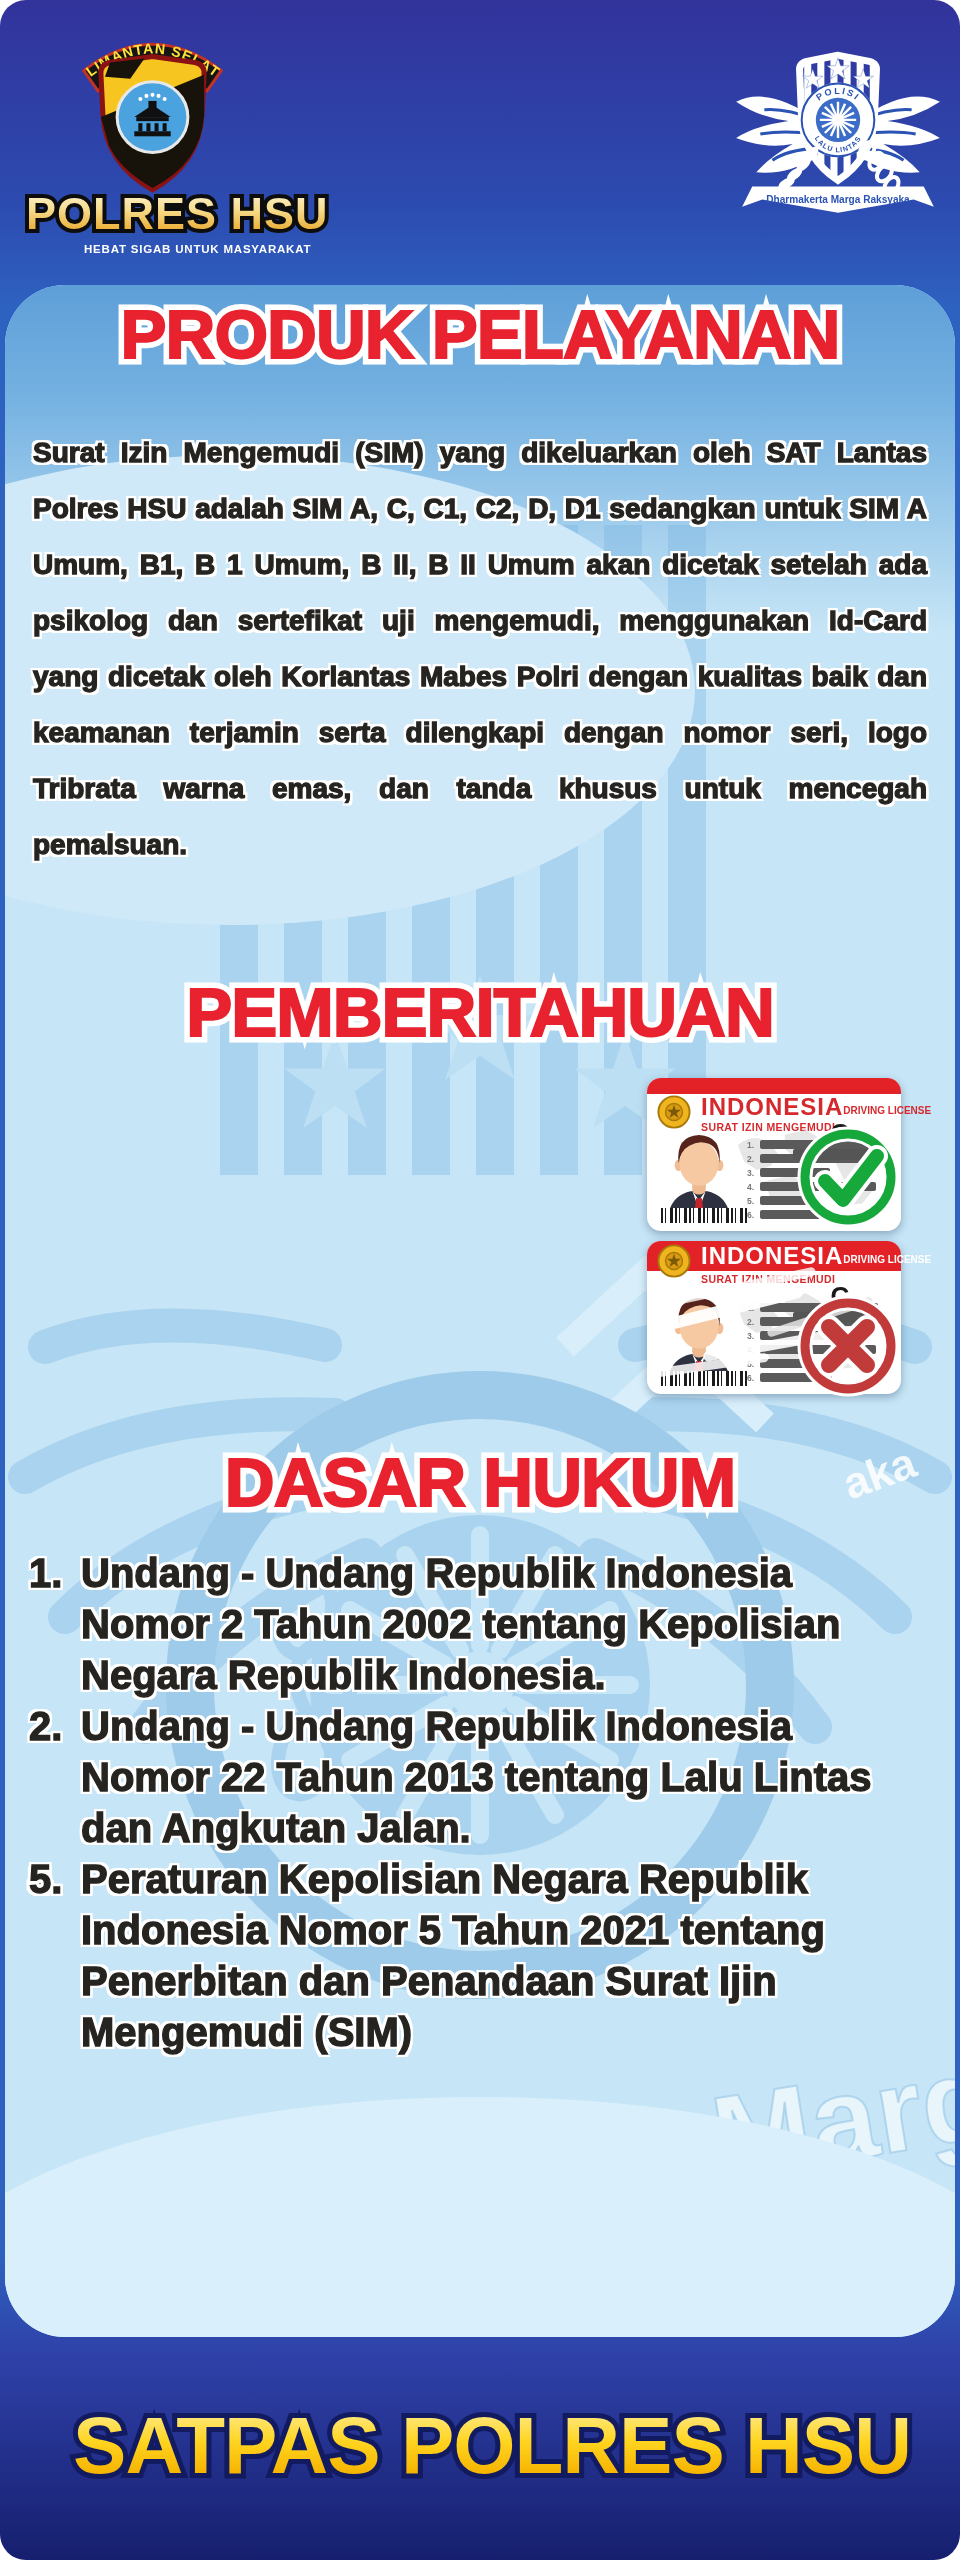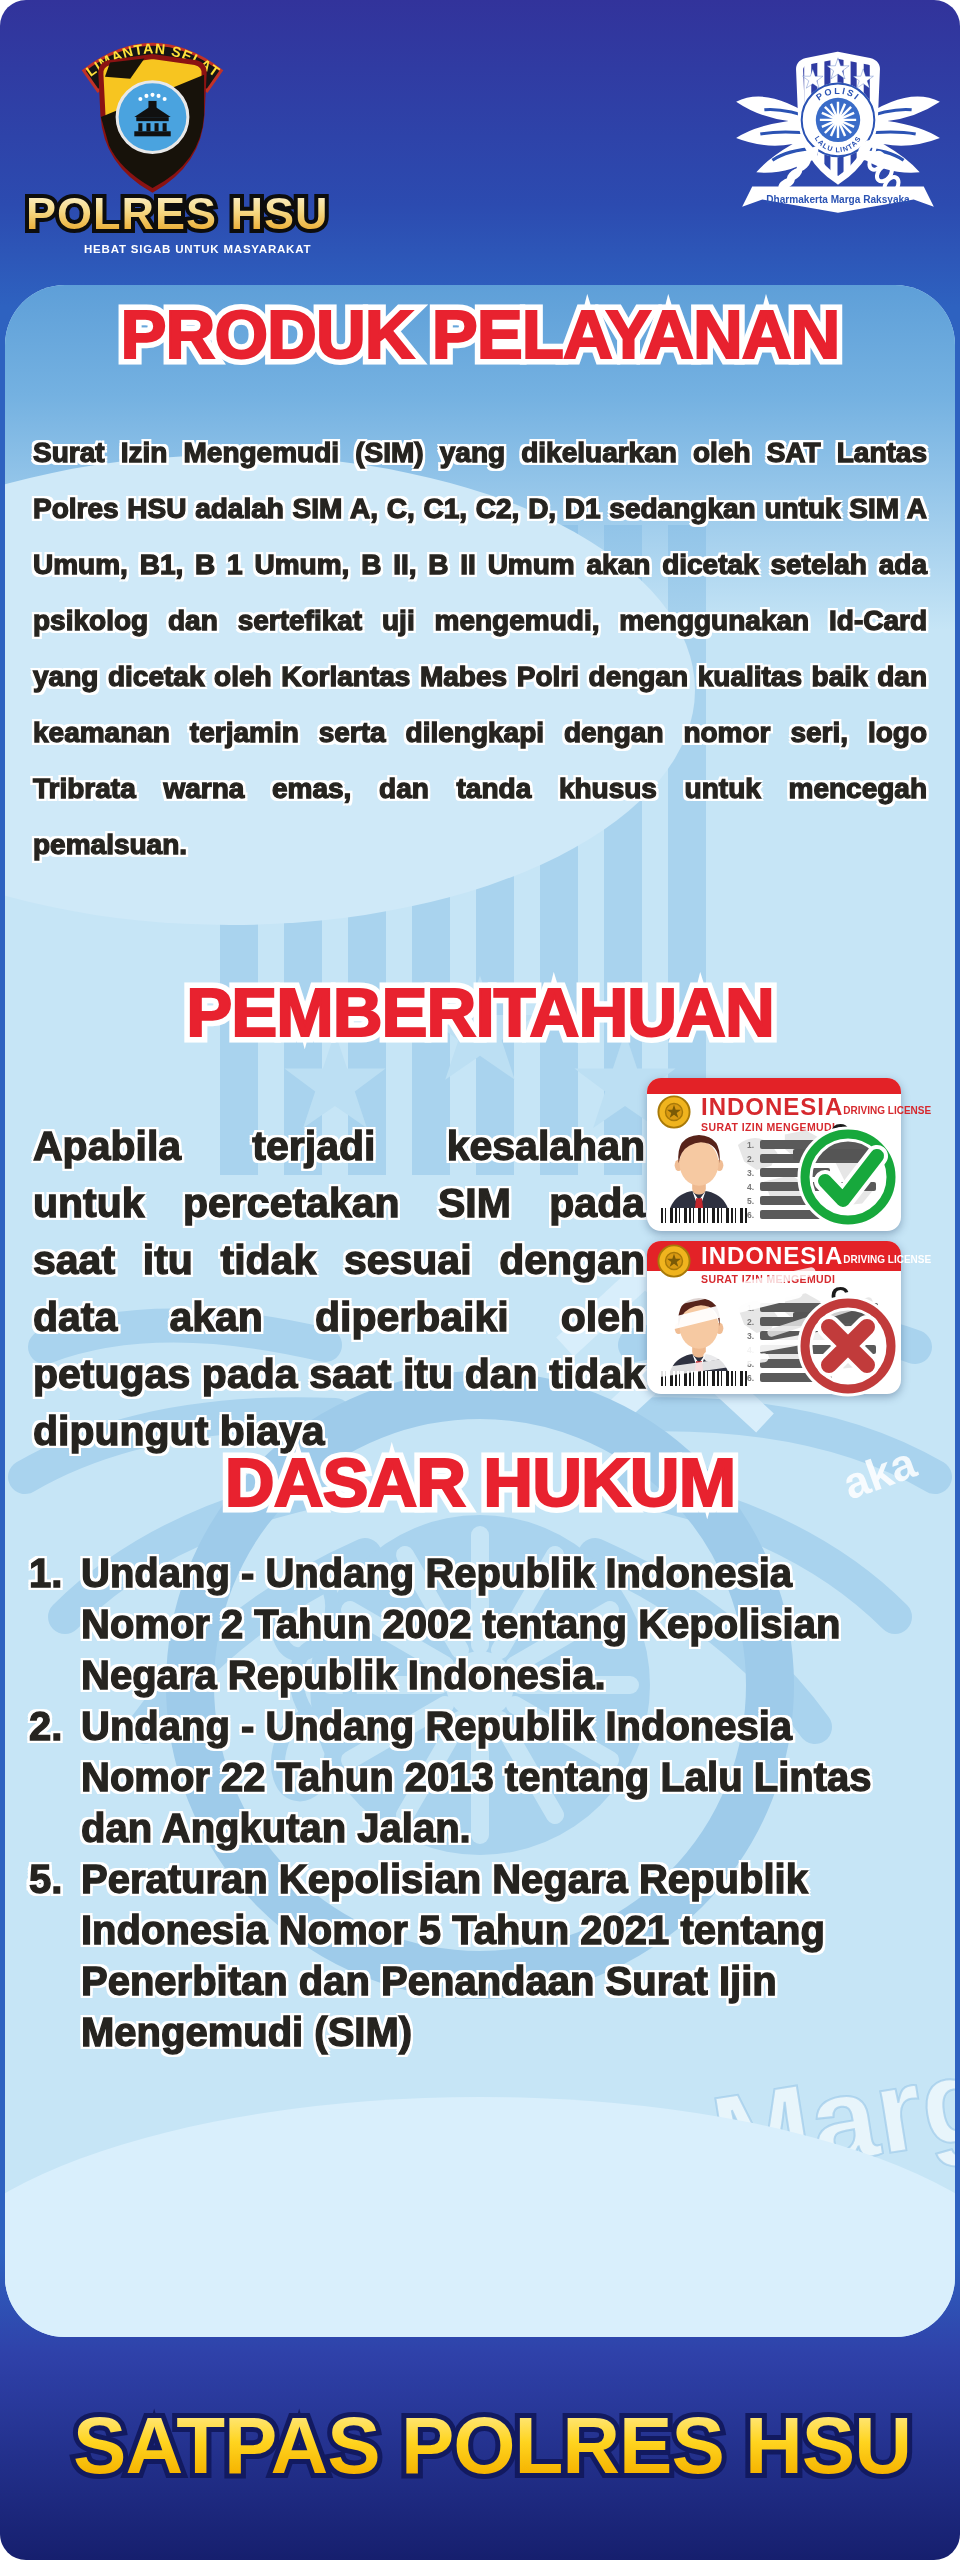--- a/index.html
+++ b/index.html
@@ -250,21 +250,20 @@
     <div class="big-title redt dup" style="top:10px;">
       <span class="stroke">PRODUK PELAYANAN</span>
       <span class="fill">PRODUK PELAYANAN</span>
     </div>
     <p class="body-text para1">Surat Izin Mengemudi (SIM) yang dikeluarkan oleh SAT Lantas Polres HSU adalah SIM A, C, C1, C2, D, D1 sedangkan untuk SIM A Umum, B1, B 1 Umum, B II, B II Umum akan dicetak setelah ada psikolog dan sertefikat uji mengemudi, menggunakan Id-Card yang dicetak oleh Korlantas Mabes Polri dengan kualitas baik dan keamanan terjamin serta dilengkapi dengan nomor seri, logo Tribrata warna emas, dan tanda khusus untuk mencegah pemalsuan.</p>
 
     <div class="big-title redt dup" style="top:688px;">
       <span class="stroke">PEMBERITAHUAN</span>
       <span class="fill">PEMBERITAHUAN</span>
     </div>
-    <p class="body-text para2">Apabila terjadi kesalahan untuk percetakan SIM pada saat itu tidak sesuai dengan data akan diperbaiki oleh petugas pada saat itu dan tidak dipungut biaya</p>
 
     <div class="sim-card card-a">
       <div class="card-band"></div>
       <div class="card-head">
         <svg width="34" height="34" viewBox="0 0 36 36">
           <circle cx="18" cy="18" r="16.5" fill="#f0b41e" stroke="#a87908" stroke-width="2"></circle>
           <circle cx="18" cy="18" r="9" fill="#d99a12" stroke="#a87908" stroke-width="1.5"></circle>
           <path transform="translate(18,18) scale(0.16)" d="M0,-48 L11,-15 L46,-15 L18,6 L29,39 L0,19 L-29,39 L-18,6 L-46,-15 L-11,-15 Z" fill="#7a5a06"></path>
         </svg>
         <div class="card-titles">

